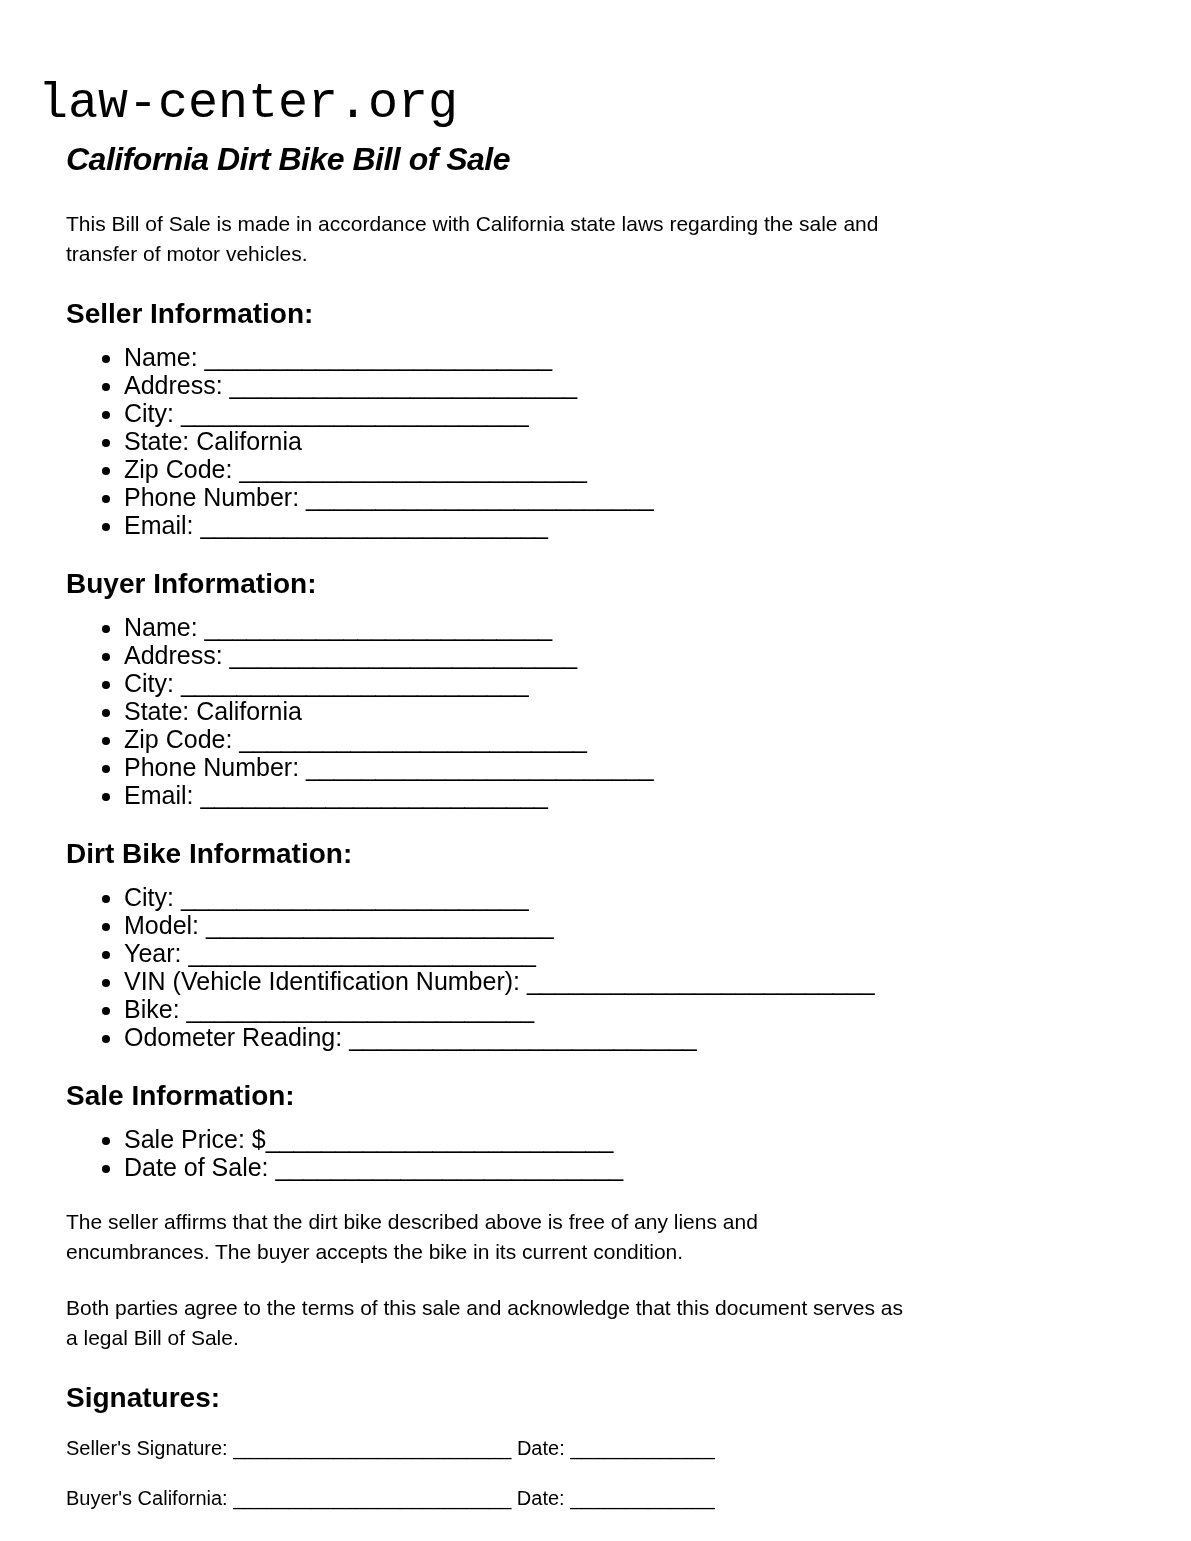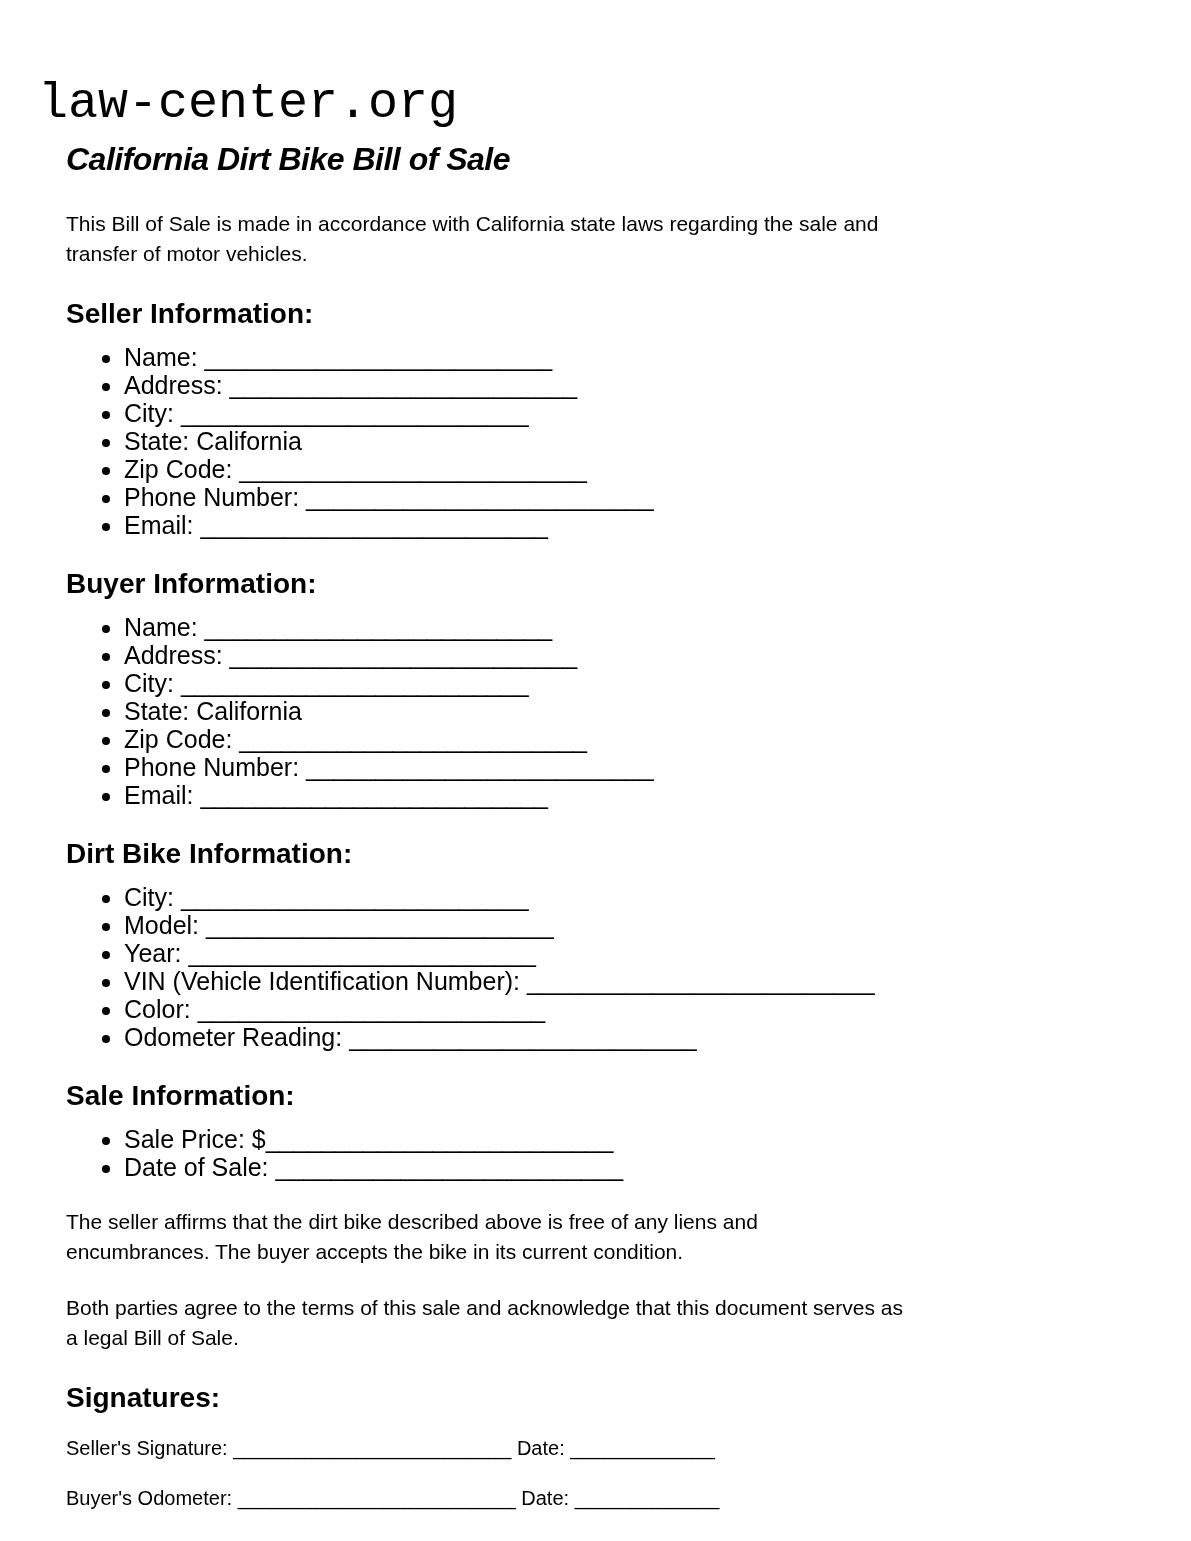--- a/index.html
+++ b/index.html
@@ -92,33 +92,33 @@
   <li><span>Phone Number: </span><span>_________________________</span></li>
   <li><span>Email: </span><span>_________________________</span></li>
 </ul>
 
 <h3 class="section-heading">Dirt Bike Information:</h3>
 <ul class="field-list">
   <li><span>City: </span><span>_________________________</span></li>
   <li><span>Model: </span><span>_________________________</span></li>
   <li><span>Year: </span><span>_________________________</span></li>
   <li><span>VIN (Vehicle Identification Number): </span><span>_________________________</span></li>
-  <li><span>Color: </span><span>_________________________</span></li>
+  <li><span>Bike: </span><span>_________________________</span></li>
   <li><span>Odometer Reading: </span><span>_________________________</span></li>
 </ul>
 
 <h3 class="section-heading">Sale Information:</h3>
 <ul class="field-list">
   <li><span>Sale Price: </span><span>$</span><span>_________________________</span></li>
   <li><span>Date of Sale: </span><span>_________________________</span></li>
 </ul>
 
 <p class="doc-paragraph">The seller affirms that the dirt bike described above is free of any liens and
 encumbrances. The buyer accepts the bike in its current condition.</p>
 
 <p class="doc-paragraph">Both parties agree to the terms of this sale and acknowledge that this document serves as
 a legal Bill of Sale.</p>
 
 <h3 class="section-heading">Signatures:</h3>
 
 <div class="sig-row"><span>Seller's Signature: </span><span>_________________________</span><span> Date: </span><span>_____________</span></div>
 
-<div class="sig-row"><span>Buyer's Odometer: </span><span>_________________________</span><span> Date: </span><span>_____________</span></div>
+<div class="sig-row"><span>Buyer's California: </span><span>_________________________</span><span> Date: </span><span>_____________</span></div>
 
 </body></html>

